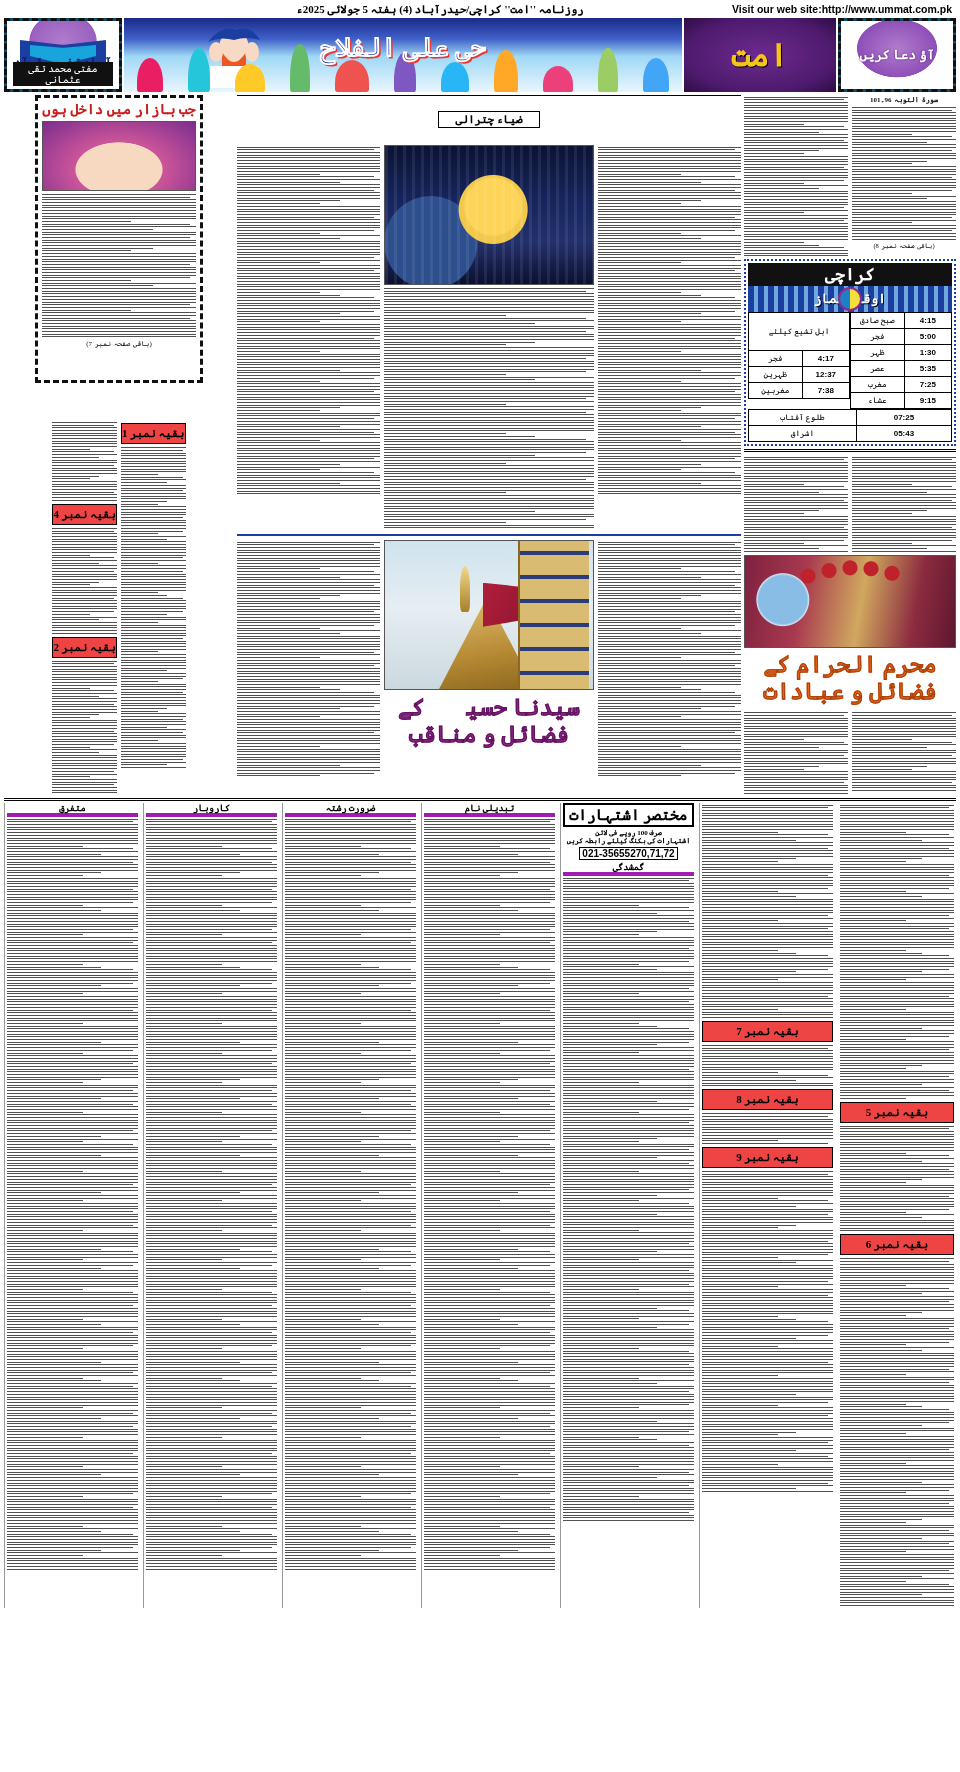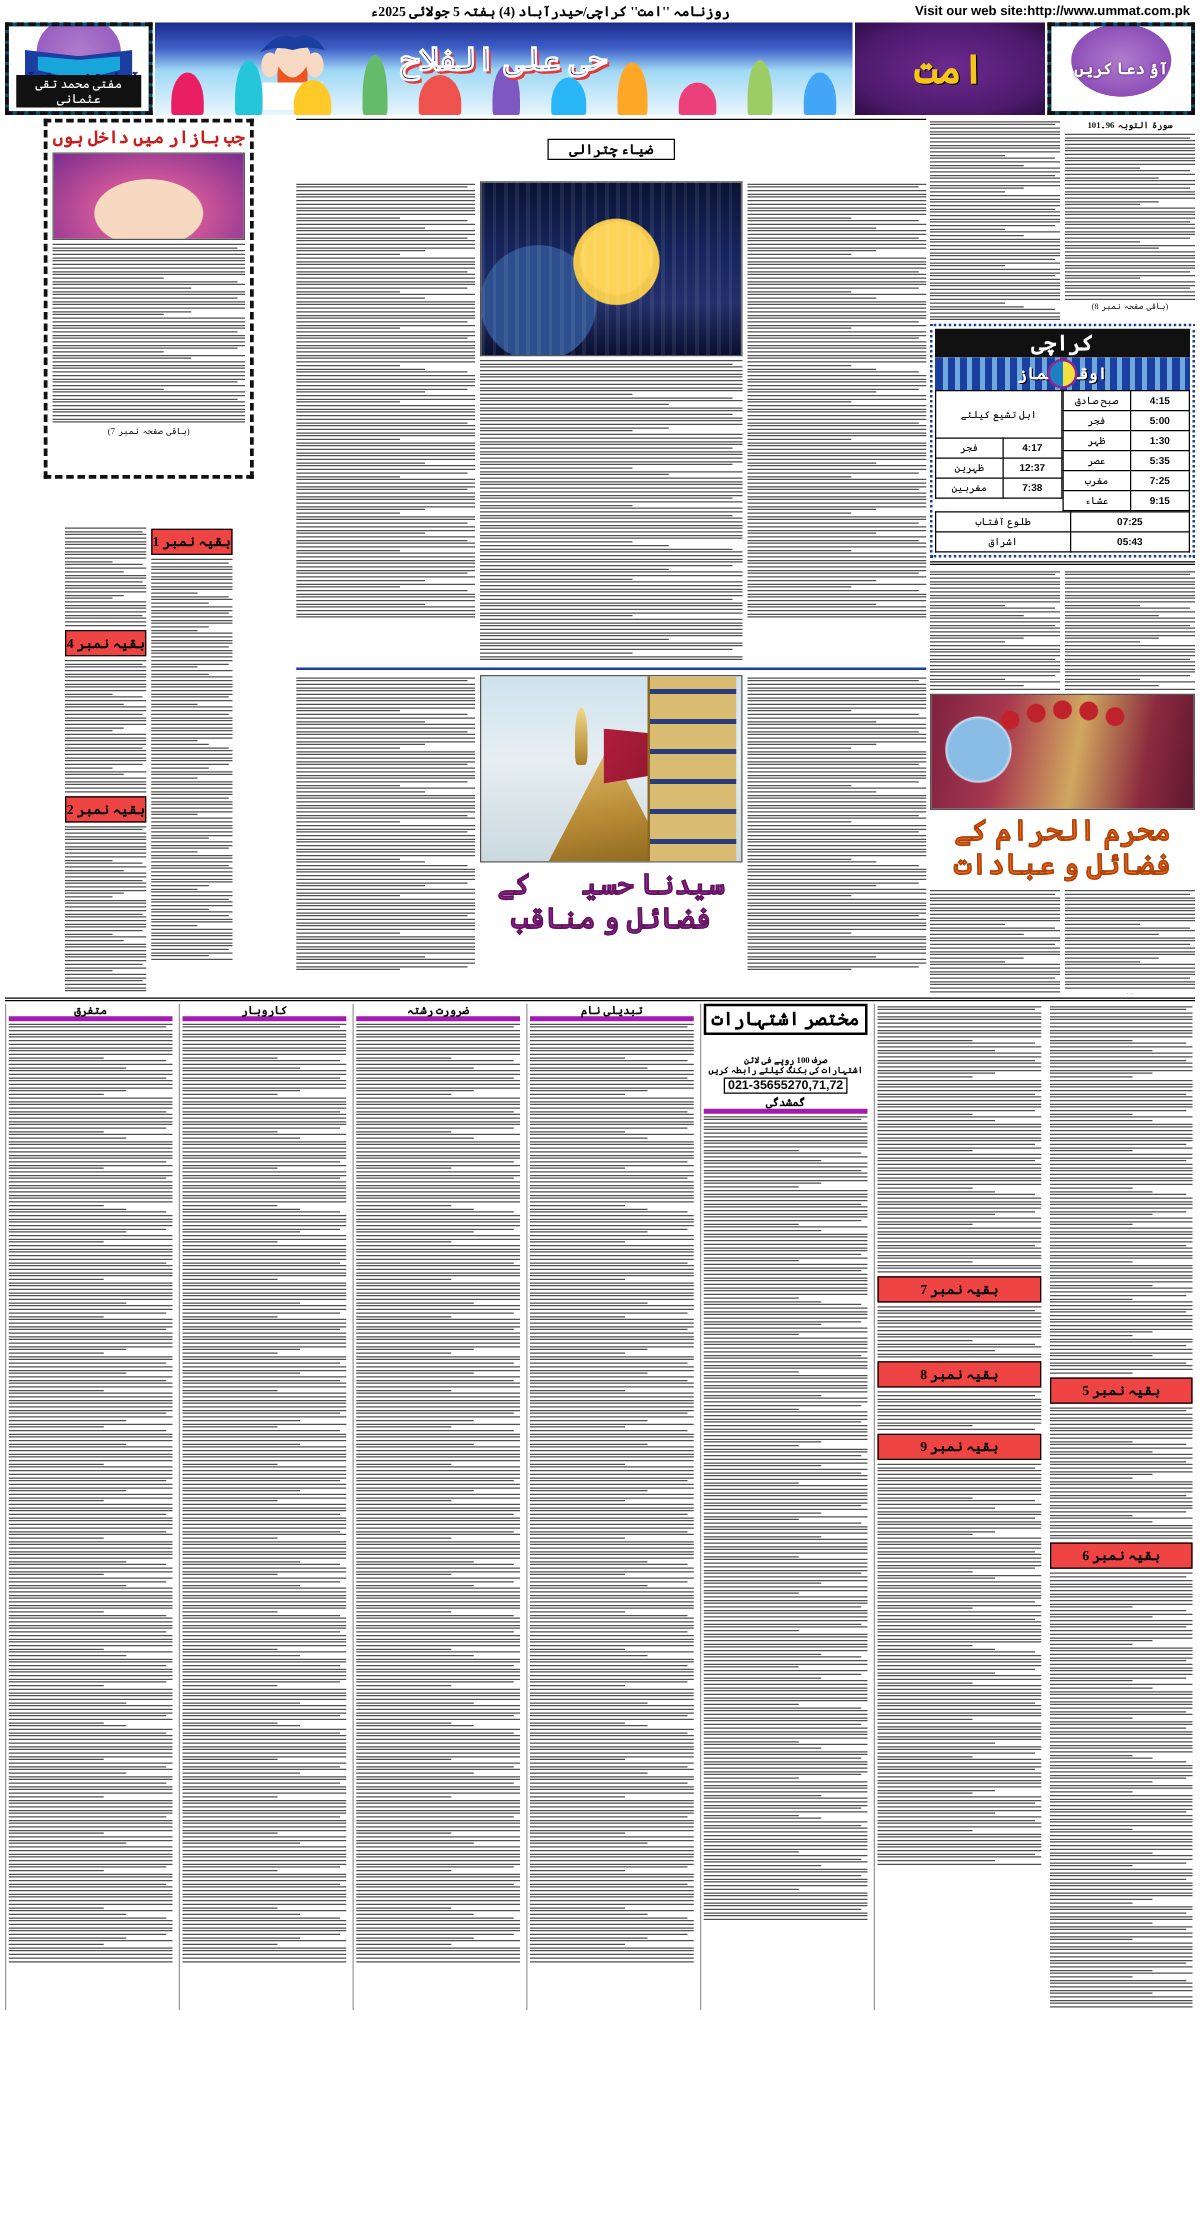--- a/index.html
+++ b/index.html
@@ -214,21 +214,21 @@
   }
   .dashbox { border:3px dashed #111; padding:3px 4px; }
 
   
   .class-wrap { margin-top:3px; border-top:3px double #000; padding-top:2px; }
   .class-cols { display:flex; gap:3px; }
   .class-col { flex:1; border-left:1px solid #999; padding:0 2px; }
   .class-col:last-child { border-left:none; }
   .class-title {
     direction:rtl; text-align:center; font-weight:bold; font-size:15px;
-    border:2px solid #000; padding:1px 2px; margin-bottom:16px;
+    border:2px solid #000; padding:1px 2px; margin-bottom:2px;
   }
   .class-sub { direction:rtl; text-align:center; font-size:7px; font-weight:bold; }
   .phone { direction:ltr; text-align:center; font-size:10px; font-weight:bold;
      font-family:"Liberation Sans",sans-serif; background:#fff; }
   .ad-head { direction:rtl; text-align:center; font-weight:bold; font-size:9px;
     border-bottom:4px solid #a21caf; margin-bottom:1px; }
   .hr-thin { border-top:1px solid #000; margin:2px 0; }
 </style>
 </head>
 <body>

